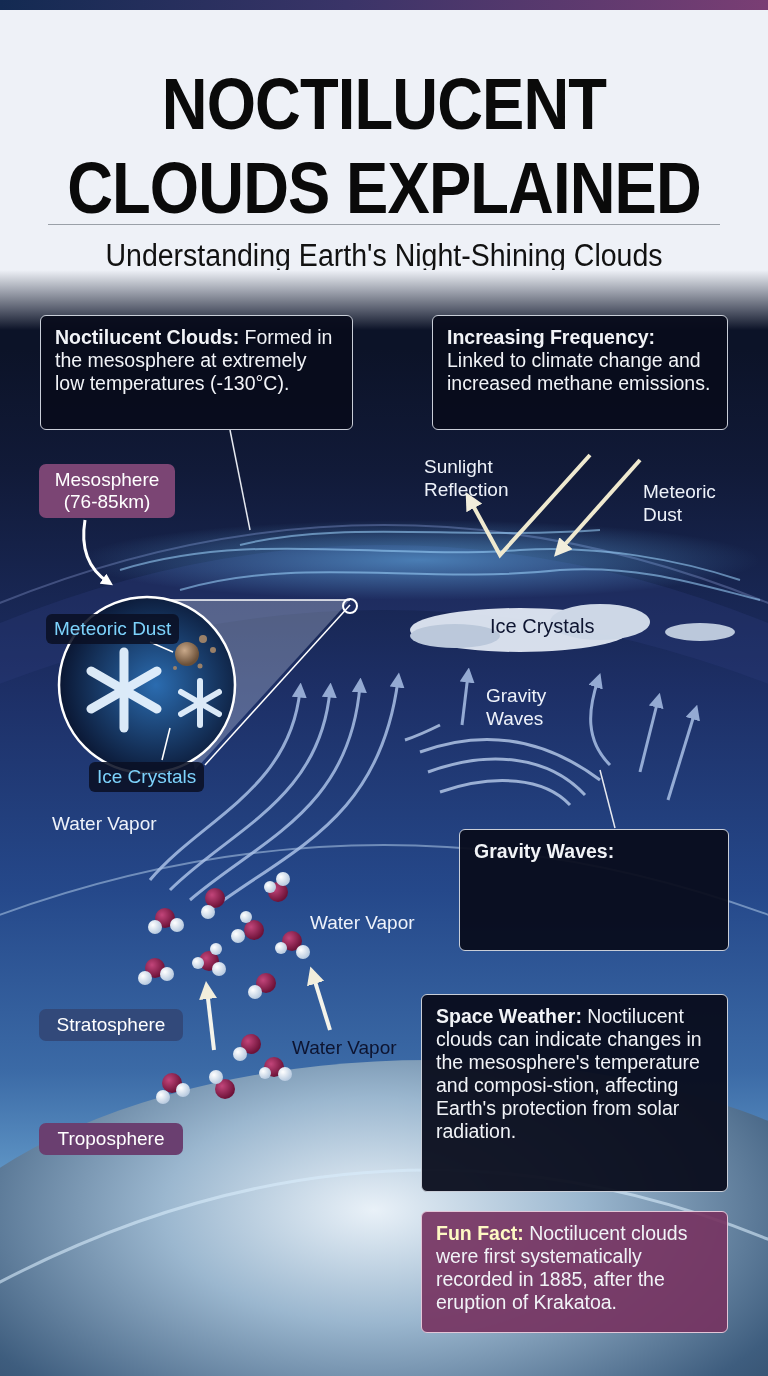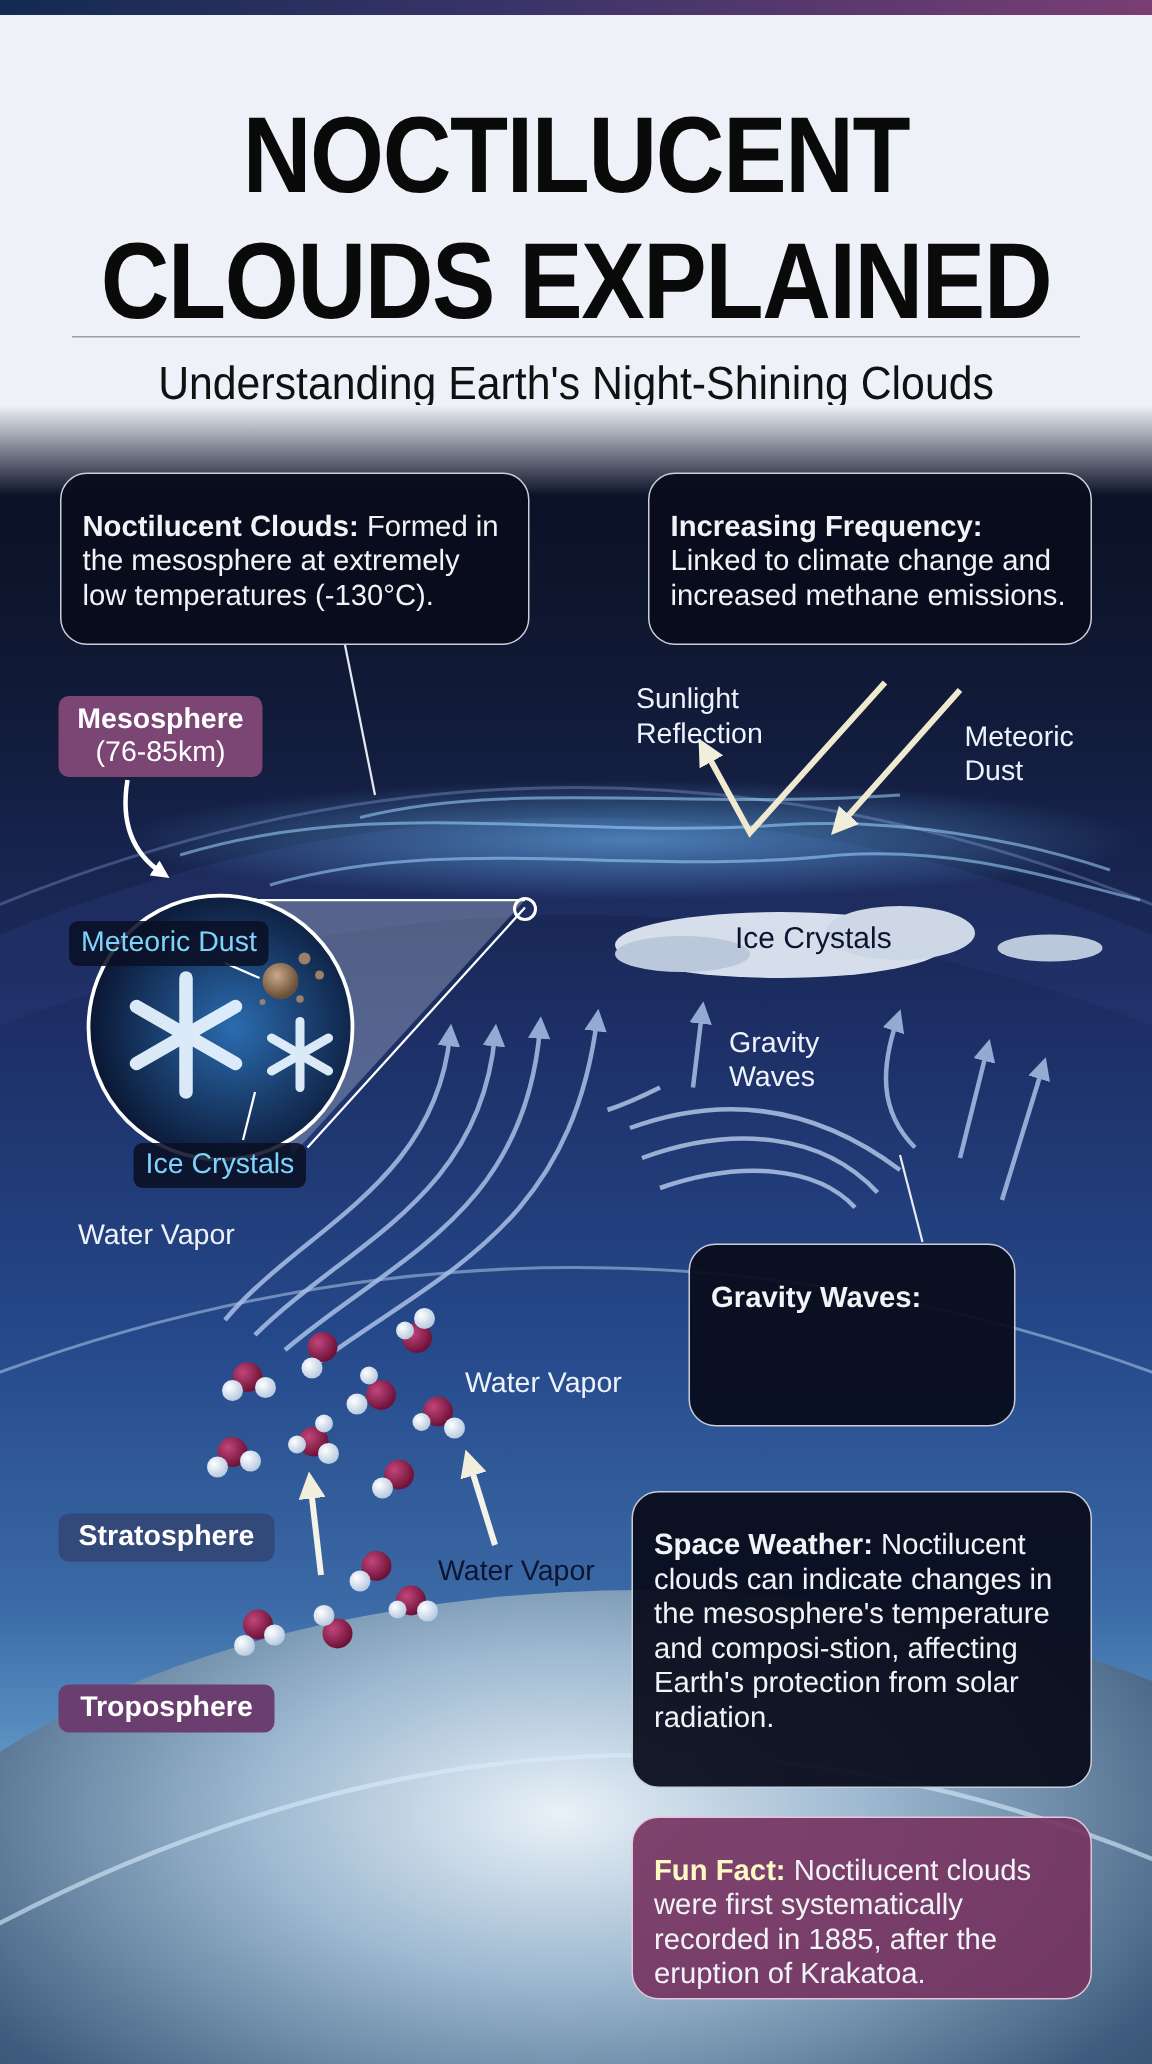--- a/index.html
+++ b/index.html
@@ -14,30 +14,30 @@
       linear-gradient(180deg, rgba(238,241,247,1) 0px, rgba(238,241,247,0) 60px),
       linear-gradient(180deg, #0c1328 80px, #111a38 200px, #1d2f66 420px, #25488a 620px, #3b6aa6 800px, #5d93c4 900px, #7eb1d8 960px, #0f1c35 1106px);
     overflow: hidden; }
   .title { position: absolute; left: 0; top: 52px; width: 768px; text-align: center;
     font-weight: 700; font-size: 72px; line-height: 84px; color: #0a0a0a; letter-spacing: -1px;
     font-family: "Liberation Sans", sans-serif; transform: scaleX(0.88); }
   .rule { position: absolute; left: 48px; top: 214px; width: 672px; height: 1px; background: #9aa0a8; }
   .subtitle { position: absolute; left: 0; top: 226px; width: 768px; text-align: center;
     font-size: 31px; color: #111; line-height: 40px; transform: scaleX(0.92); }
   .box { position: absolute; background: rgba(8,12,28,0.94); border: 1.5px solid #c9ced8;
-    border-radius: 18px; color: #f1f3f7; font-size: 19.5px; line-height: 23px; padding: 24px 14px; }
+    border-radius: 6px; color: #f1f3f7; font-size: 19.5px; line-height: 23px; padding: 10px 14px; }
   .box b { font-weight: 700; }
   .fun { background: rgba(118,52,98,0.92); border-color: #e3c6d8; }
   .fun b { color: #fef9c3; }
   .tag { position: absolute; border-radius: 7px; color: #fff; font-size: 19px; line-height: 22px;
     text-align: center; padding: 5px 8px; }
   .tag-meso { background: #7b4574; }
   .tag-strat { background: #32497a; }
   .tag-tropo { background: #6a3f70; }
-  .tag b { font-weight: 700; }
+  .tag b { font-weight: 400; }
   .lbl { position: absolute; color: #eef2fa; font-size: 19px; line-height: 23px; }
   .lbl.dark { color: #0d1430; }
   .chip { position: absolute; background: rgba(10,16,36,0.88); color: #7dd3fc; font-size: 19px;
     line-height: 24px; padding: 3px 8px; border-radius: 6px; }
   svg.overlay { position: absolute; left: 0; top: 0; }
 </style>
 </head>
 <body>
 
 <div class="topbar"></div>
@@ -230,21 +230,21 @@
   </svg>
 </div>
 
 <div class="box" style="left:40px; top:315px; width:313px; height:115px;">
   <b>Noctilucent Clouds:</b><span> Formed in the mesosphere at extremely low temperatures (-130°C).</span>
 </div>
 <div class="box" style="left:432px; top:315px; width:296px; height:115px;">
   <b>Increasing Frequency:</b><br>
   <span>Linked to climate change and increased methane emissions.</span>
 </div>
-<div class="box" style="left:459px; top:829px; width:218px; height:122px;">
+<div class="box" style="left:459px; top:829px; width:270px; height:122px;">
   <b>Gravity Waves:</b><br>
 </div>
 <div class="box" style="left:421px; top:994px; width:307px; height:198px;">
   <b>Space Weather:</b><span> Noctilucent clouds can indicate changes in the mesosphere's temperature and composi-stion, affecting Earth's protection from solar radiation.</span>
 </div>
 <div class="box fun" style="left:421px; top:1211px; width:307px; height:122px;">
   <b>Fun Fact:</b><span> Noctilucent clouds were first systematically recorded in 1885, after the eruption of Krakatoa.</span>
 </div>
 
 <div class="tag tag-meso" style="left:39px; top:464px; width:136px;">

